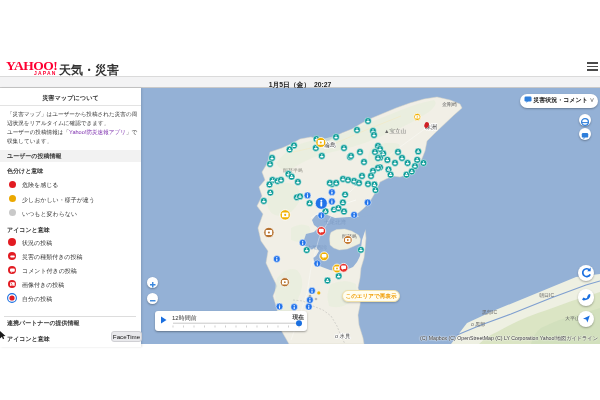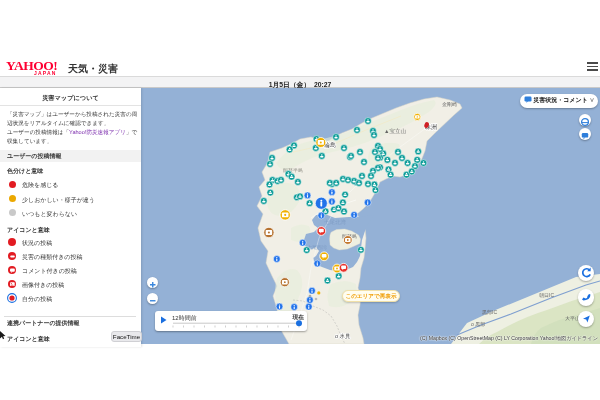--- a/index.html
+++ b/index.html
@@ -3,21 +3,21 @@
 <meta charset="utf-8">
 <style>
 * { margin:0; padding:0; box-sizing:border-box; }
 html,body { width:600px; height:400px; background:#fff; font-family:"Liberation Sans",sans-serif; overflow:hidden; }
 #page { position:relative; width:600px; height:336px; background:#fff;text-decoration:underline; }
 .abs { position:absolute; }
 
 
 #logo { left:6px; top:58px; color:#fe0032; font-family:"Liberation Serif",serif; font-weight:bold; font-size:13.5px; letter-spacing:-0.5px; }
 #logo .japan { position:absolute; left:28px; top:12px; font-size:5px; letter-spacing:1.2px; font-family:"Liberation Sans",sans-serif; }
-#svc { left:68px; top:62px; font-size:10px; font-weight:bold; color:#333; }
+#svc { left:59px; top:62px; font-size:12px; font-weight:bold; color:#333; }
 #burger { left:587px; top:62px; width:11px; }
 #burger div { height:1.7px; background:#4a4a4a; margin-bottom:2px; }
 
 
 #datebar { left:0; top:76px; width:600px; height:12px; background:#f3f3f4; border-top:1px solid #dadada; border-bottom:1px solid #c9c9c9; text-align:center; line-height:10.5px; }
 #datebar span { font-size:6.8px; font-weight:bold; color:#222; }
 
 
 #side { left:0; top:88px; width:141px; height:259px; background:#fff; box-shadow:1px 0 2px rgba(0,0,0,0.12); }
 #side .title { position:absolute; top:5.5px; width:141px; text-align:center; font-size:6.2px; font-weight:bold; color:#333; }

